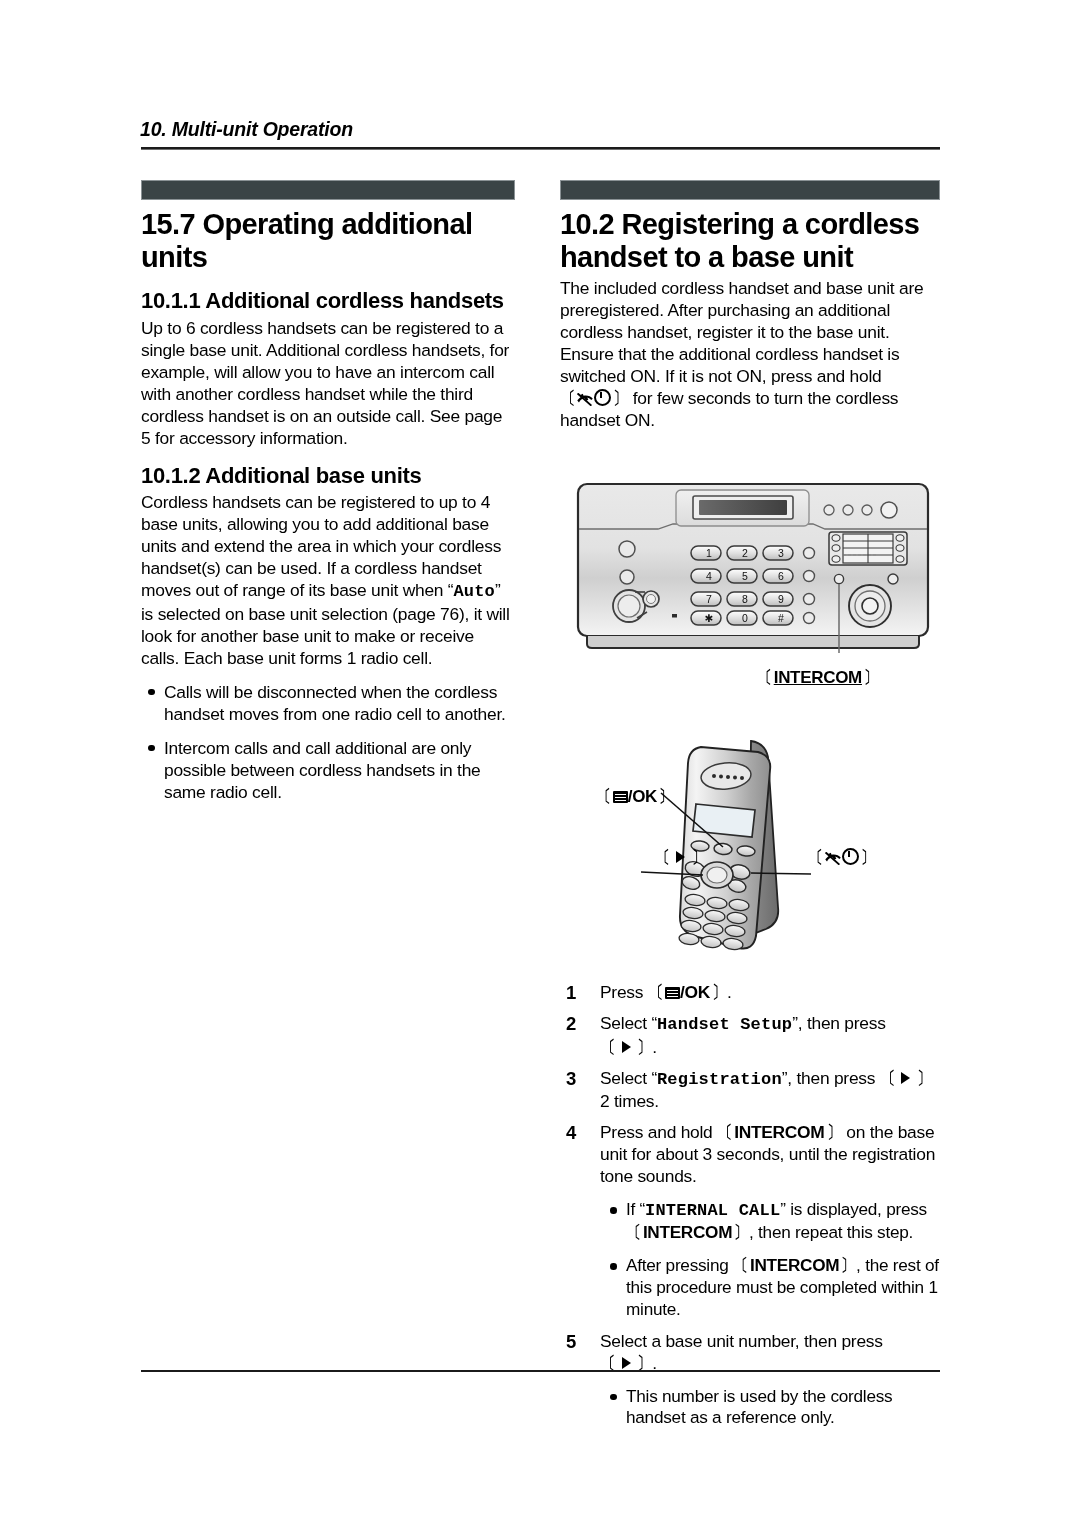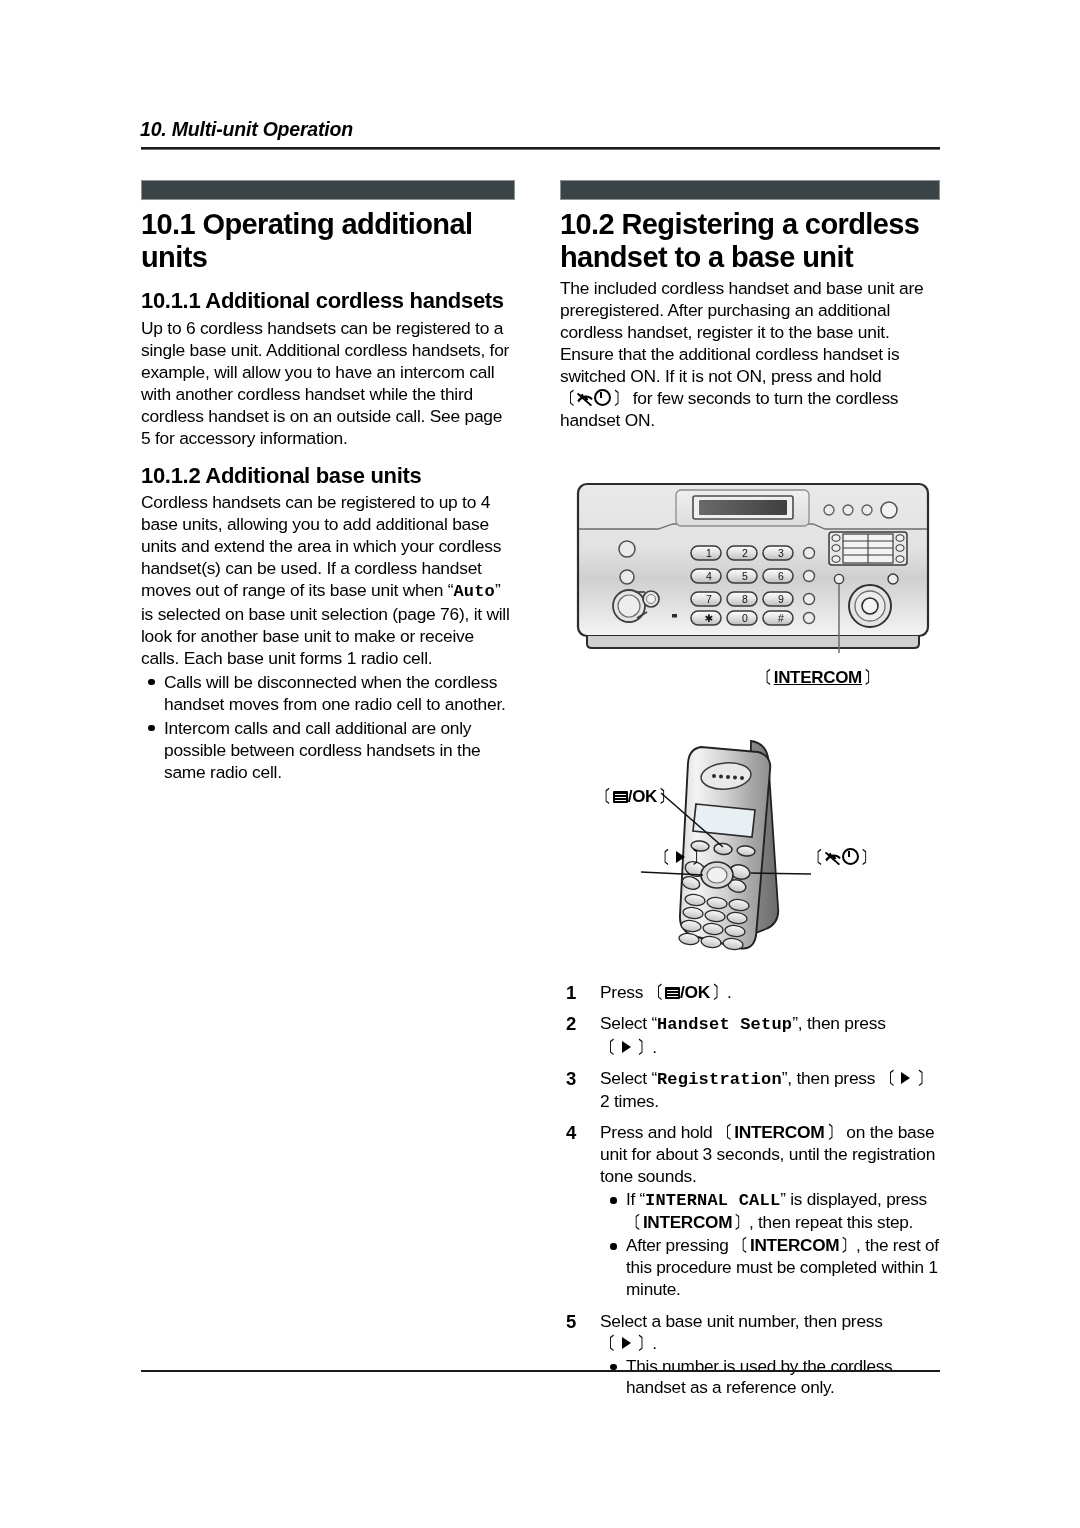--- a/index.html
+++ b/index.html
@@ -41,21 +41,21 @@
   p.body{
     font-size:17.4px;line-height:1.265;margin:3px 0 0 0;
     letter-spacing:-0.25px;text-align:left;
   }
   .mono{font-family:"Liberation Mono","DejaVu Sans Mono",monospace;font-weight:bold;font-size:17px;letter-spacing:0.2px;}
   .notehdr{font-size:17.4px;font-weight:bold;margin:12px 0 0 0;}
 
   ul.bul{list-style:none;margin:1px 0 0 0;padding:0;}
   ul.bul>li{
     position:relative;padding-left:23px;font-size:17.4px;line-height:1.265;
-    letter-spacing:-0.25px;margin-top:2px;
+    letter-spacing:-0.25px;margin-top:12px;
   }
   ul.bul>li:before{
     content:"";position:absolute;left:7px;top:8px;width:6.5px;height:6.5px;
     background:#000;border-radius:50%;
   }
 
   
   .kb{font-weight:bold;white-space:nowrap;letter-spacing:-0.3px;}
   .kb .br{font-weight:bold;display:inline-block;transform:scaleX(0.72);}
   .ico-menu{
@@ -99,21 +99,21 @@
 </head>
 <body>
 
 <div class="page">
 
   <div class="runhead">10. Multi-unit Operation</div>
   <div class="head-rule"></div>
 
   <div class="col col-left">
     <div class="secbar sec-left"></div>
-    <h1 class="sectitle">10.1 Operating additional units</h1>
+    <h1 class="sectitle">15.7 Operating additional units</h1>
 
     <h2 class="subtitle">10.1.1 Additional cordless handsets</h2>
     <p class="body">Up to 6 cordless handsets can be registered to a single base unit. Additional cordless handsets, for example, will allow you to have an intercom call with another cordless handset while the third cordless handset is on an outside call. See page 5 for accessory information.</p>
 
     <h2 class="subtitle">10.1.2 Additional base units</h2>
     <p class="body"><span>Cordless handsets can be registered to up to 4 base units, allowing you to add additional base units and extend the area in which your cordless handset(s) can be used. If a cordless handset moves out of range of its base unit when “</span><span class="mono">Auto</span><span>” is selected on base unit selection (page 76), it will look for another base unit to make or receive calls. Each base unit forms 1 radio cell.</span></p>
 
     <ul class="bul">
       <li>Calls will be disconnected when the cordless handset moves from one radio cell to another.</li>
       <li>Intercom calls and call additional are only possible between cordless handsets in the same radio cell.</li>

